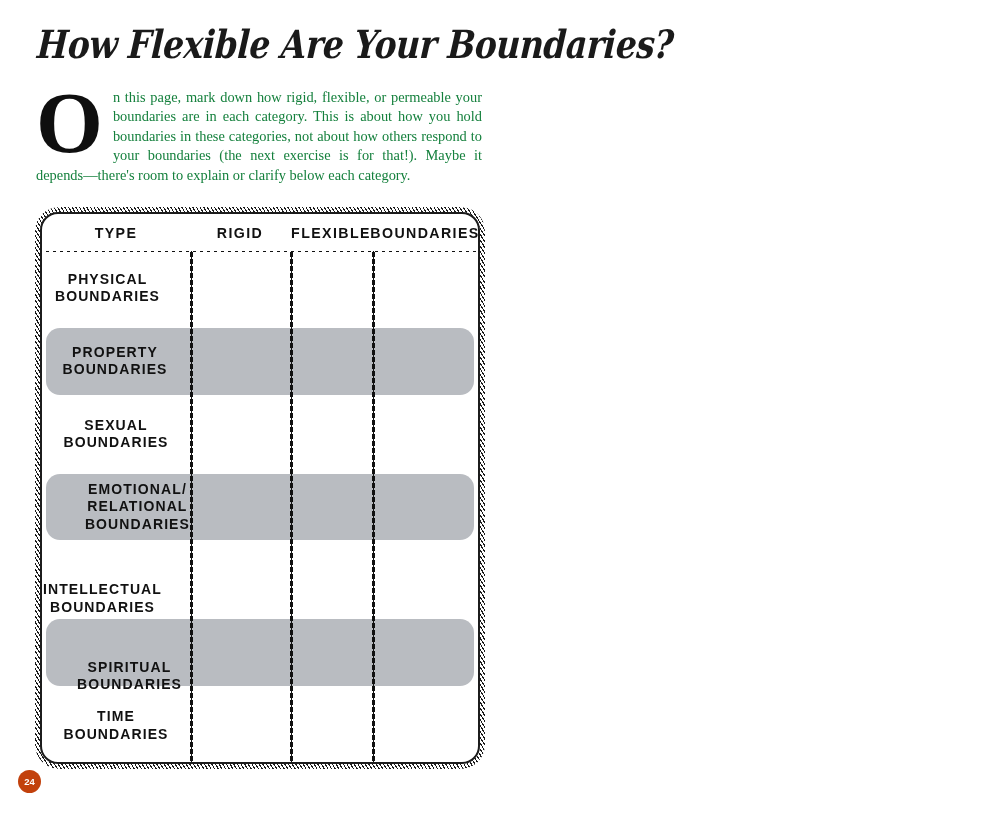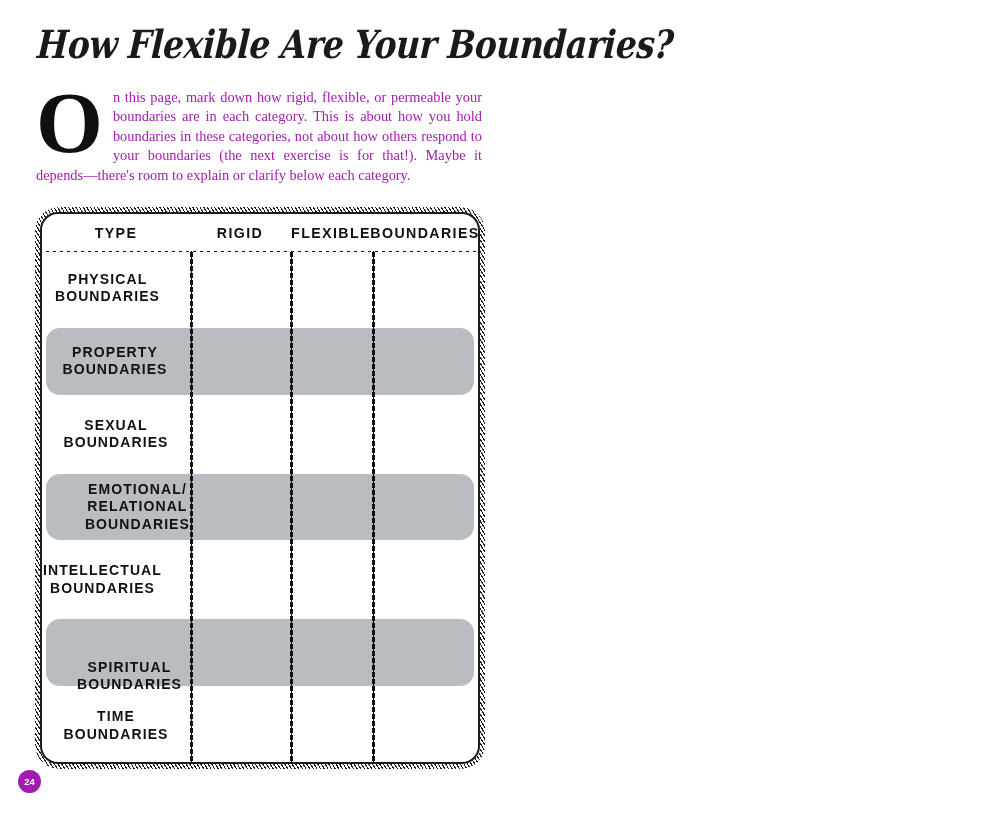--- a/index.html
+++ b/index.html
@@ -31,21 +31,21 @@
     position:absolute;left:36px;top:30px;
     font-size:33px;line-height:36px;
   }
 
   
   .body-block{position:absolute;}
   .body-block p{
     margin:0 0 21px 0;
     font-size:14.4px;
     line-height:19.4px;
-    color:#a21caf;
+    color:#15803d;
   }
   .just p{text-align:justify;}
 
   .dropcap-wrap{position:relative;}
   .dropcap{
     float:left;
     font-family:"Liberation Serif", serif;
     font-weight:bold;
     color:#0f0f0f;
     line-height:0.78;
@@ -121,21 +121,21 @@
     letter-spacing:1.1px;
     line-height:17.5px;
     color:#111;
     text-align:center;
   }
 
   
   .pagebadge{
     position:absolute;
     width:23px;height:23px;border-radius:50%;
-    background:#a21caf;
+    background:#c2410c;
     color:#ffffff;
     font-family:"Liberation Sans", sans-serif;
     font-size:9.5px;font-weight:bold;
     display:flex;align-items:center;justify-content:center;
   }
   .badge-left{left:18px;top:770px;}
 </style>
 </head>
 <body>
 
@@ -188,21 +188,21 @@
           </div>
           <div class="cellbox" style="left: 148px; width: 100px; top: 183.714px; height: 72.8571px;"></div>
           <div class="cellbox" style="left: 248px; width: 82px; top: 183.714px; height: 72.8571px;"></div>
           <div class="cellbox" style="left: 330px; width: 106px; top: 183.714px; height: 72.8571px;"></div>
           <div class="cellbox" style="left: 0px; width: 148px; top: 256.571px; height: 72.8571px; justify-content: flex-end;">
             <span class="row-txt">EMOTIONAL/<br>RELATIONAL<br>BOUNDARIES</span>
           </div>
           <div class="cellbox" style="left: 148px; width: 100px; top: 256.571px; height: 72.8571px;"></div>
           <div class="cellbox" style="left: 248px; width: 82px; top: 256.571px; height: 72.8571px;"></div>
           <div class="cellbox" style="left: 330px; width: 106px; top: 256.571px; height: 72.8571px;"></div>
-          <div class="cellbox" style="left: 0px; width: 121px; top: 329.429px; height: 72.8571px;">
+          <div class="cellbox" style="left: 0px; width: 121px; top: 329.429px; height: 72.8571px; align-items: flex-end;">
             <span class="row-txt">INTELLECTUAL<br>BOUNDARIES</span>
           </div>
           <div class="cellbox" style="left: 148px; width: 100px; top: 329.429px; height: 72.8571px;"></div>
           <div class="cellbox" style="left: 248px; width: 82px; top: 329.429px; height: 72.8571px;"></div>
           <div class="cellbox" style="left: 330px; width: 106px; top: 329.429px; height: 72.8571px;"></div>
           <div class="cellbox" style="left: 0px; width: 175px; top: 426px; height: 72.8571px;">
             <span class="row-txt">SPIRITUAL<br>BOUNDARIES</span>
           </div>
           <div class="cellbox" style="left: 148px; width: 100px; top: 402.286px; height: 72.8571px;"></div>
           <div class="cellbox" style="left: 248px; width: 82px; top: 402.286px; height: 72.8571px;"></div>

